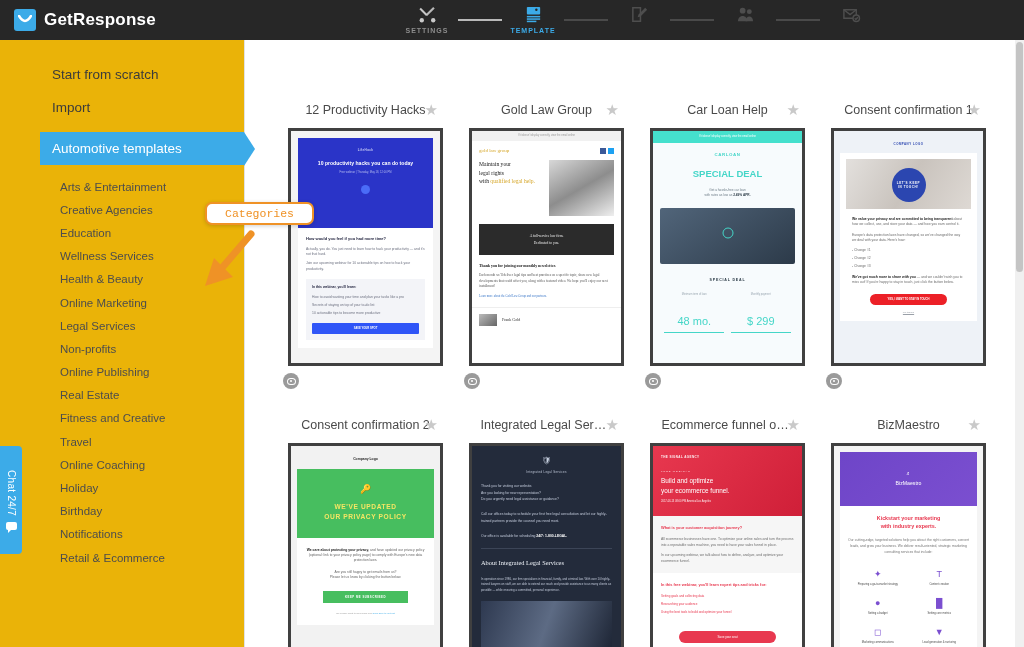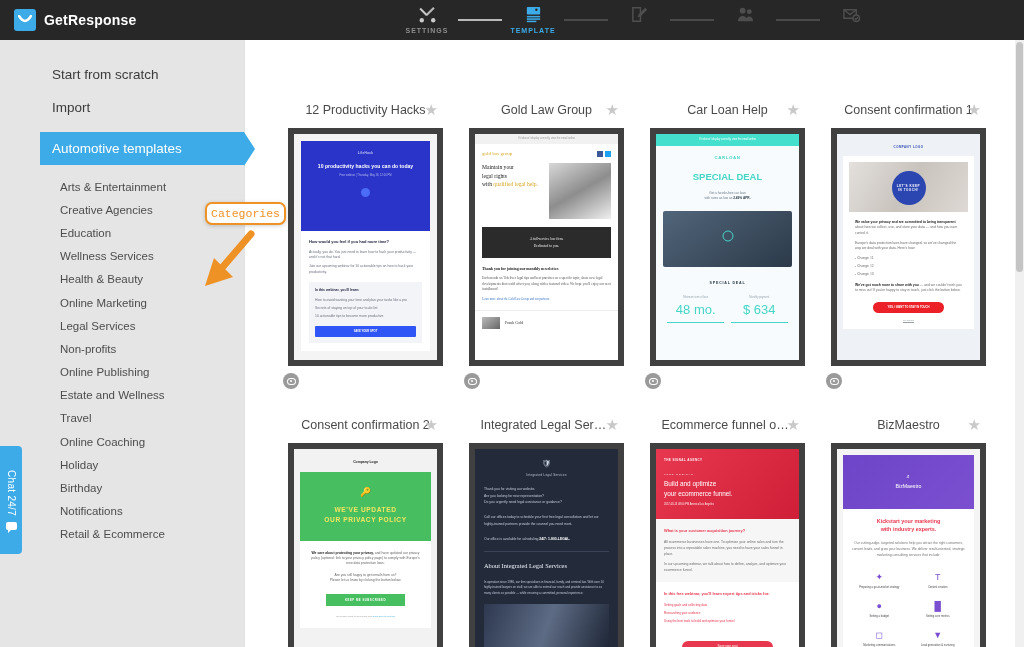--- a/index.html
+++ b/index.html
@@ -17,40 +17,40 @@
     background: #272727;
     display: flex;
     align-items: center;
     position: relative;
   }
   .brand { display: flex; align-items: center; gap: 8px; padding-left: 14px; }
   .brand-mark {
     width: 22px; height: 22px; background: #3cabe8; border-radius: 3px;
     display: flex; align-items: center; justify-content: center;
   }
-  .brand-name { color: #fff; font-size: 14px; font-weight: bold; letter-spacing: .2px; }
+  .brand-name { color: #fff; font-size: 17px; font-weight: bold; letter-spacing: .2px; }
 
   .steps {
     position: absolute; left: 398px; top: 0; height: 40px;
     display: flex; align-items: flex-start;
   }
   .step { position: relative; width: 58px; display: flex; flex-direction: column; align-items: center; padding-top: 3px; }
   .step-icon { height: 22px; display: flex; align-items: center; justify-content: center; }
   .step-label { font-size: 7px; font-weight: bold; letter-spacing: 1px; color: #8d8d8d; margin-top: 2px; }
   .step.active .step-label { color: #3cabe8; }
   .connector { width: 48px; height: 40px; display: flex; align-items: center; justify-content: center; }
   .connector i { display: block; width: 44px; height: 2px; background: #4a4a4a; }
   .connector.done i { background: #b9b9b9; }
 
   
   .body-wrap { display: flex; height: 607px; }
 
   
   .sidebar {
-    width: 245px; background: #e5e5e5; border-right: 1px solid #e2e2e2;
+    width: 245px; background: #eab308; border-right: 1px solid #e2e2e2;
     padding-top: 18px; position: relative; flex: none;
   }
   .side-top { font-size: 13.5px; color: #3b3b3b; padding: 9px 0 9px 52px; cursor: pointer; }
   .side-selected {
     margin: 8px 0 10px 40px; background: #3cabe8; color: #fff;
     font-size: 13.5px; padding: 9px 0 9px 12px; position: relative; cursor: pointer;
   }
   .side-selected::after {
     content: ""; position: absolute; right: -11px; top: 0;
     border-top: 17.5px solid transparent; border-bottom: 17.5px solid transparent;
@@ -64,21 +64,21 @@
   .grid { display: flex; flex-wrap: wrap; }
   .card { width: 181px; margin: 0 0 24px 0; }
   .card-head {
     display: flex; align-items: center; justify-content: center;
     position: relative; height: 24px; padding: 0 4px;
   }
   .card-title { font-size: 12.5px; color: #4a4a4a; white-space: nowrap; overflow: hidden; text-overflow: ellipsis; max-width: 132px; }
   .star { position: absolute; right: 18px; top: 3px; color: #c9c9c9; font-size: 15px; cursor: pointer; }
   .thumb-box {
     width: 155px; height: 238px; margin: 6px auto 0; background: #fff;
-    border: 6px solid #404040; overflow: hidden; position: relative; cursor: pointer;
+    border: 3px solid #404040; overflow: hidden; position: relative; cursor: pointer;
   }
   .eye {
     width: 16px; height: 16px; border-radius: 50%; background: #9a9a9a;
     margin: 7px 0 0 8px; display: flex; align-items: center; justify-content: center; cursor: pointer;
   }
   .eye::after { content: ""; width: 7px; height: 5px; border: 1.4px solid #fff; border-radius: 50% / 60%; }
   .eye::before { content: ""; position: absolute; width: 2.2px; height: 2.2px; background: #fff; border-radius: 50%; }
 
   
   .t { width: 100%; height: 100%; font-size: 3.4px; line-height: 1.5; }
@@ -122,21 +122,21 @@
   .t3 h3 { text-align: center; font-size: 9.5px; color: #2b3a46; margin-top: 8px; font-weight: bold; }
   .t3 h3 span { color: #45d6c8; }
   .t3 .sub { text-align: center; color: #6f7d88; font-size: 3.2px; margin-top: 7px; line-height: 1.7; }
   .t3 .sub b { color: #2b3a46; }
   .t3 .vid { height: 56px; margin: 9px 7px 0; border-radius: 2px; background: linear-gradient(145deg,#51657a,#2c3a49); position: relative; }
   .t3 .vid .pl { position: absolute; left: 50%; top: 46%; transform: translate(-50%,-50%); width: 11px; height: 11px; border: 1.2px solid #45d6c8; border-radius: 50%; }
   .t3 .dealtitle { text-align: center; font-size: 3.6px; color: #2b3a46; font-weight: bold; letter-spacing: .8px; margin-top: 14px; }
   .t3 .stats { display: flex; justify-content: space-around; margin-top: 10px; padding: 0 8px; }
   .t3 .st { text-align: center; width: 45%; }
   .t3 .st .lb { font-size: 2.6px; color: #9aa7b1; }
-  .t3 .st .vl { font-size: 13px; color: #45d6c8; margin-top: 0; }
+  .t3 .st .vl { font-size: 11px; color: #45d6c8; margin-top: 16px; }
   .t3 .st .ul { height: 1px; background: #45d6c8; margin-top: 3px; }
 
   
   .t4 { background: #eef2f7; padding: 6px; }
   .t4 .lg { text-align: center; font-size: 2.9px; color: #2b46b0; font-weight: bold; letter-spacing: .5px; padding: 5px 0 7px; }
   .t4 .inner { background: #fff; padding: 6px; }
   .t4 .ph { height: 50px; background: linear-gradient(120deg,#e3e0dd,#c9c3bd,#ded9d4); position: relative; }
   .t4 .circ { position: absolute; left: 50%; top: 52%; transform: translate(-50%,-50%); width: 34px; height: 34px; border-radius: 50%; background: #2b46b0; color: #fff; font-size: 3px; font-weight: bold; display: flex; flex-direction: column; align-items: center; justify-content: center; text-align: center; letter-spacing: .6px; line-height: 1.6; }
   .t4 .tx { padding: 8px 6px 0; color: #6c6c6c; }
   .t4 .tx b { color: #222; }
@@ -190,21 +190,21 @@
   .t8 h4 span { color: #e8384f; }
   .t8 p { color: #757575; margin-top: 6px; line-height: 1.8; }
   .t8 .feats { display: flex; flex-wrap: wrap; margin-top: 9px; }
   .t8 .f { width: 50%; padding: 6px 2px; }
   .t8 .f .fi { font-size: 9px; color: #7b4fd0; line-height: 1; }
   .t8 .f .fl { font-size: 2.7px; color: #4a4a4a; margin-top: 4px; line-height: 1.5; }
 
   
   .callout {
     position: absolute; left: 205px; top: 202px; background: #fff;
-    border: 2.5px solid #ef9226; border-radius: 7px; padding: 3px 4px;
+    border: 2.5px solid #ef9226; border-radius: 7px; padding: 3px 18px;
     font-family: "Liberation Mono", monospace; font-size: 11.5px; color: #ef9226;
     box-shadow: 0 1px 4px rgba(0,0,0,.18); z-index: 30;
   }
   .arrow { position: absolute; left: 195px; top: 228px; width: 62px; height: 62px; z-index: 29; }
 
   
   .chat {
     position: absolute; left: 0; top: 446px; width: 22px; height: 108px;
     background: #3cabe8; border-radius: 0 4px 4px 0; cursor: pointer;
     display: flex; flex-direction: column; align-items: center; justify-content: center; gap: 5px; z-index: 40;
@@ -310,21 +310,22 @@
     <div>
       <div class="cat">Arts &amp; Entertainment</div>
       <div class="cat">Creative Agencies</div>
       <div class="cat">Education</div>
       <div class="cat">Wellness Services</div>
       <div class="cat">Health &amp; Beauty</div>
       <div class="cat">Online Marketing</div>
       <div class="cat">Legal Services</div>
       <div class="cat">Non-profits</div>
       <div class="cat">Online Publishing</div>
-      <div class="cat">Estate and Wellness</div>
+      <div class="cat">Real Estate</div>
+      <div class="cat">Fitness and Creative</div>
       <div class="cat">Travel</div>
       <div class="cat">Online Coaching</div>
       <div class="cat">Holiday</div>
       <div class="cat">Birthday</div>
       <div class="cat">Notifications</div>
       <div class="cat">Retail &amp; Ecommerce</div>
     </div>
 
     <div class="side-links">
       
@@ -429,21 +430,21 @@
               </div>
             <div class="dealtitle">SPECIAL DEAL</div>
             <div class="stats">
               <div class="st">
                 <div class="lb">Minimum term of loan</div>
                 <div class="vl">48 mo.</div>
                 <div class="ul"></div>
               </div>
               <div class="st">
                 <div class="lb">Monthly payment</div>
-                <div class="vl">$ 634</div>
+                <div class="vl">$ 299</div>
                 <div class="ul"></div>
               </div>
             </div>
           </div>
         </div>
         <div class="eye"></div>
       </div>
 
       <div class="card">
         <div class="card-head">

